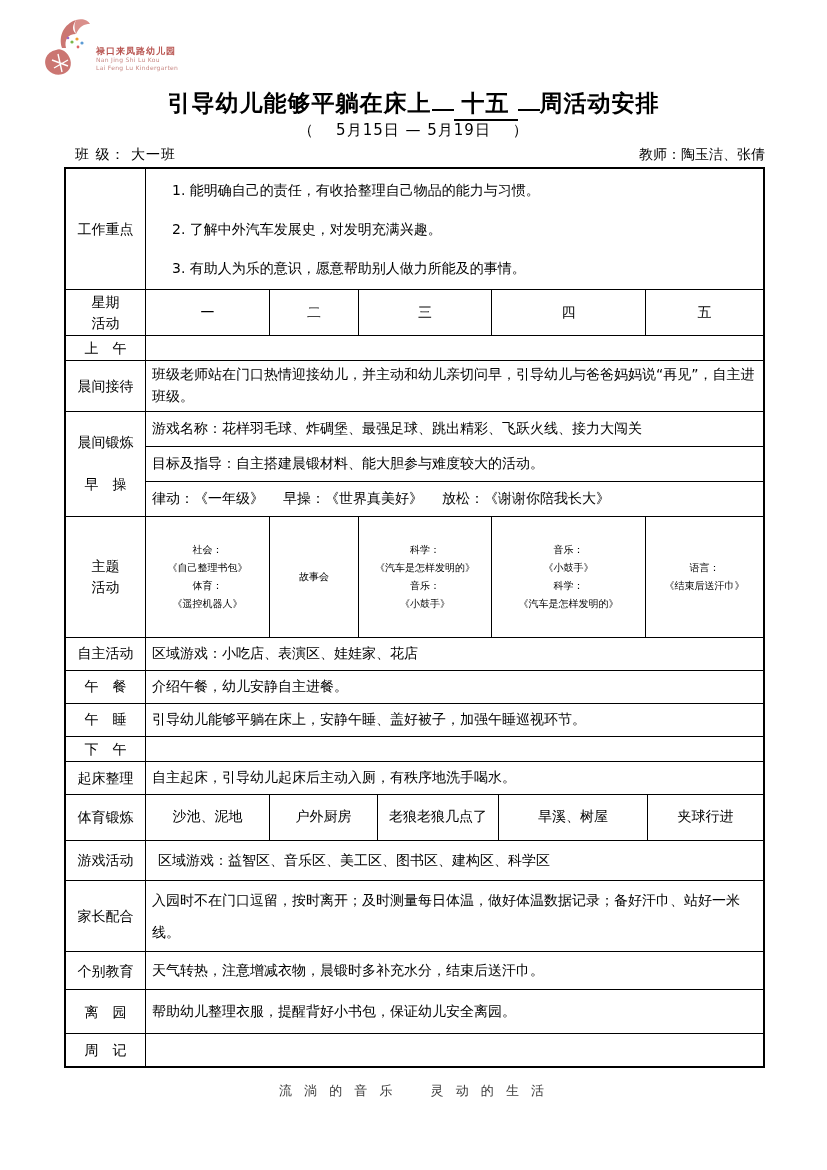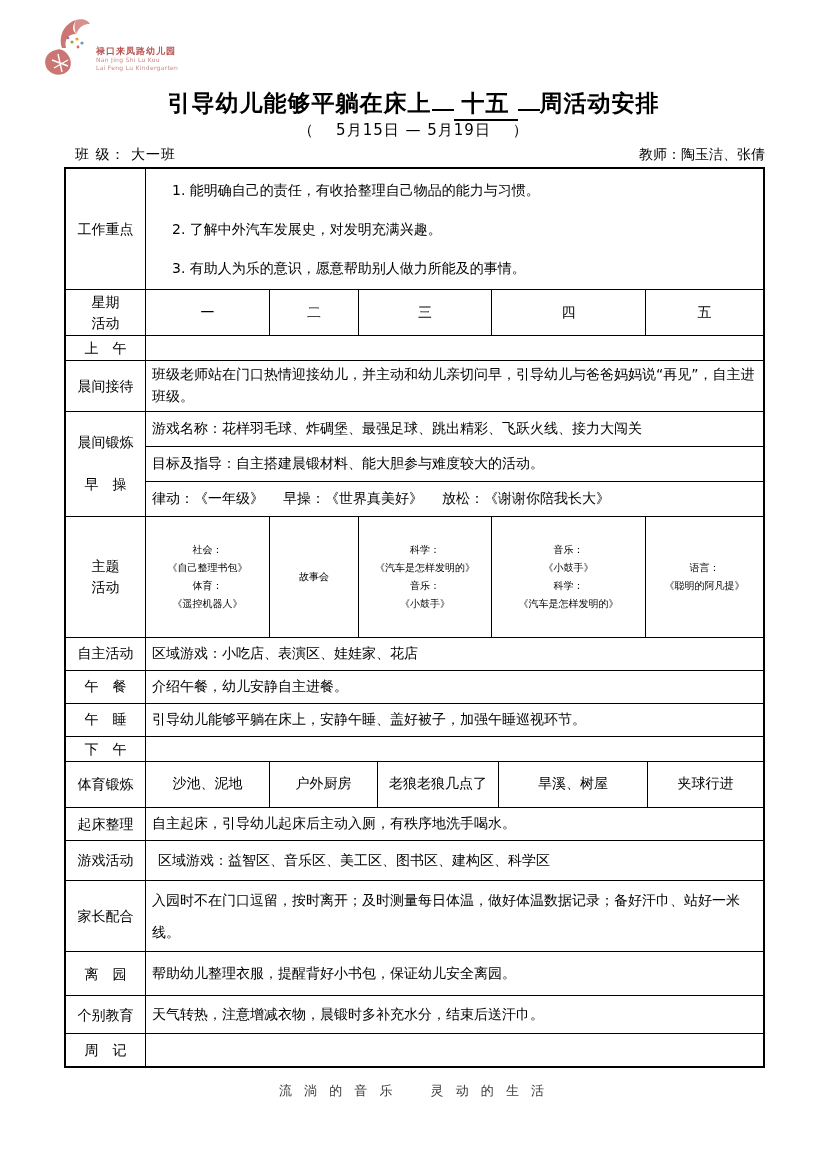--- a/index.html
+++ b/index.html
@@ -171,21 +171,21 @@
         <div class="col w2">故事会</div>
         <div class="col w3">科学：
 《汽车是怎样发明的》
 音乐：
 《小鼓手》</div>
         <div class="col w4">音乐：
 《小鼓手》
 科学：
 《汽车是怎样发明的》</div>
         <div class="col w5">语言：
-《聪明的阿凡提》</div>
+《结束后送汗巾》</div>
       </div>
     </div>
 
     <div class="trow r-std">
       <div class="lcell">自主活动</div>
       <div class="ccell">区域游戏：小吃店、表演区、娃娃家、花店</div>
     </div>
 
     <div class="trow r-std">
       <div class="lcell">午　餐</div>
@@ -193,58 +193,58 @@
     </div>
 
     <div class="trow r-std">
       <div class="lcell">午　睡</div>
       <div class="ccell">引导幼儿能够平躺在床上，安静午睡、盖好被子，加强午睡巡视环节。</div>
     </div>
 
     <div class="trow r-thin">
       <div class="lcell">下　午</div>
       <div class="ccell"></div>
+    </div>
+
+    <div class="trow r-std">
+      <div class="lcell">起床整理</div>
+      <div class="ccell">自主起床，引导幼儿起床后主动入厕，有秩序地洗手喝水。</div>
     </div>
 
     <div class="trow r-pe">
       <div class="lcell">体育锻炼</div>
       <div class="cols">
         <div class="col p1">沙池、泥地</div>
         <div class="col p2">户外厨房</div>
         <div class="col p3">老狼老狼几点了</div>
         <div class="col p4">旱溪、树屋</div>
         <div class="col p5">夹球行进</div>
       </div>
     </div>
 
-    <div class="trow r-std">
-      <div class="lcell">起床整理</div>
-      <div class="ccell">自主起床，引导幼儿起床后主动入厕，有秩序地洗手喝水。</div>
-    </div>
-
     <div class="trow r-games">
       <div class="lcell">游戏活动</div>
       <div class="ccell">区域游戏：益智区、音乐区、美工区、图书区、建构区、科学区</div>
     </div>
 
     <div class="trow r-parents">
       <div class="lcell">家长配合</div>
       <div class="ccell">入园时不在门口逗留，按时离开；及时测量每日体温，做好体温数据记录；备好汗巾、站好一米线。</div>
     </div>
 
+    <div class="trow r-individual">
+      <div class="lcell">个别教育</div>
+      <div class="ccell">天气转热，注意增减衣物，晨锻时多补充水分，结束后送汗巾。</div>
+    </div>
+
     <div class="trow r-leave">
       <div class="lcell">离　园</div>
       <div class="ccell">帮助幼儿整理衣服，提醒背好小书包，保证幼儿安全离园。</div>
     </div>
 
-    <div class="trow r-individual">
-      <div class="lcell">个别教育</div>
-      <div class="ccell">天气转热，注意增减衣物，晨锻时多补充水分，结束后送汗巾。</div>
-    </div>
-
     <div class="trow r-weekly">
       <div class="lcell">周　记</div>
       <div class="ccell"></div>
     </div>
 
   </div>
 
   <div class="footer">流 淌 的 音 乐　　灵 动 的 生 活</div>
 
 </div>

